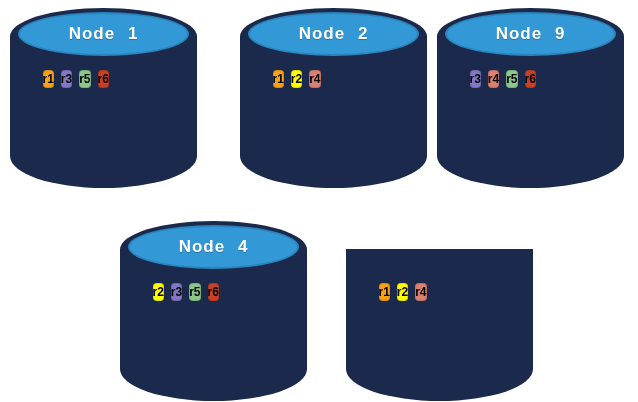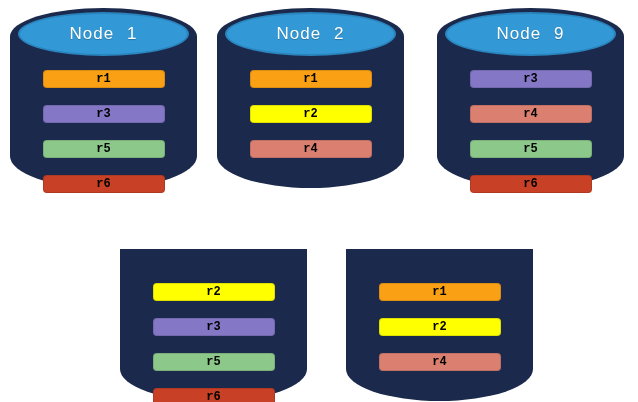--- a/index.html
+++ b/index.html
@@ -13,21 +13,21 @@
     height:402px;
     background:var(--bg,#ffffff);
     overflow:hidden;
   }
   .node{
     position:absolute;
     width:187px;
     height:180px;
   }
   .node-1{left:10px;top:8px;}
-  .node-2{left:217px;top:8px;}
+  .node-2{left:240px;top:8px;}
   .node-3{left:437px;top:8px;}
   .node-4{left:120px;top:221px;}
   .node-5{left:346px;top:221px;}
 
   .cyl-body{
     position:absolute;
     top:28px;left:0;right:0;bottom:0;
     background:var(--cyl-body,#1b2a4c);
     border-radius:0 0 50% 50% / 0 0 32px 32px;
   }
@@ -43,36 +43,35 @@
     top:4px;left:8px;right:8px;bottom:9px;
     background:var(--cyl-top,#3399d6);
     border:2px solid var(--cyl-top-border,#2a84bd);
     border-radius:50%;
     display:flex;
     align-items:center;
     justify-content:center;
   }
   .node-label{
     color:var(--node-label,#ffffff);
-    font-weight:normal;
+    font-weight:bold;
     font-size:17px;
     letter-spacing:1px;
     word-spacing:7px;
     text-shadow:0 1px 1px rgba(0,0,0,0.25);
   }
   .bars{
     position:absolute;
     top:62px;
     left:50%;
     transform:translateX(-50%);
     width:122px;
     display:flex;
-    flex-direction:column;
-    gap:17px;
-    font-family:Liberation Mono, monospace;
+    flex-direction:row;
+    gap:7px;
   }
   .bar{
     height:18px;
     border-radius:4px;
     text-align:center;
     font-weight:bold;
     font-size:12px;
     line-height:18px;
     color:var(--replica-label,#000000);
     box-shadow:0 0 0 1px rgba(0,0,0,0.12) inset;
@@ -119,20 +118,25 @@
       </div>
       <div class="bars">
         <div class="bar" style="background: rgb(132, 120, 198);">r3</div>
         <div class="bar" style="background: rgb(219, 128, 112);">r4</div>
         <div class="bar" style="background: rgb(140, 200, 138);">r5</div>
         <div class="bar" style="background: rgb(200, 65, 38);">r6</div>
       </div>
     </div>
     <div class="node node-4">
       <div class="cyl-body"></div>
+      <div class="cyl-top">
+        <div class="cyl-top-inner">
+          <span class="node-label">Node 4</span>
+        </div>
+      </div>
       <div class="bars">
         <div class="bar" style="background: rgb(255, 255, 0);">r2</div>
         <div class="bar" style="background: rgb(132, 120, 198);">r3</div>
         <div class="bar" style="background: rgb(140, 200, 138);">r5</div>
         <div class="bar" style="background: rgb(200, 65, 38);">r6</div>
       </div>
     </div>
     <div class="node node-5">
       <div class="cyl-body"></div>
       <div class="bars">

